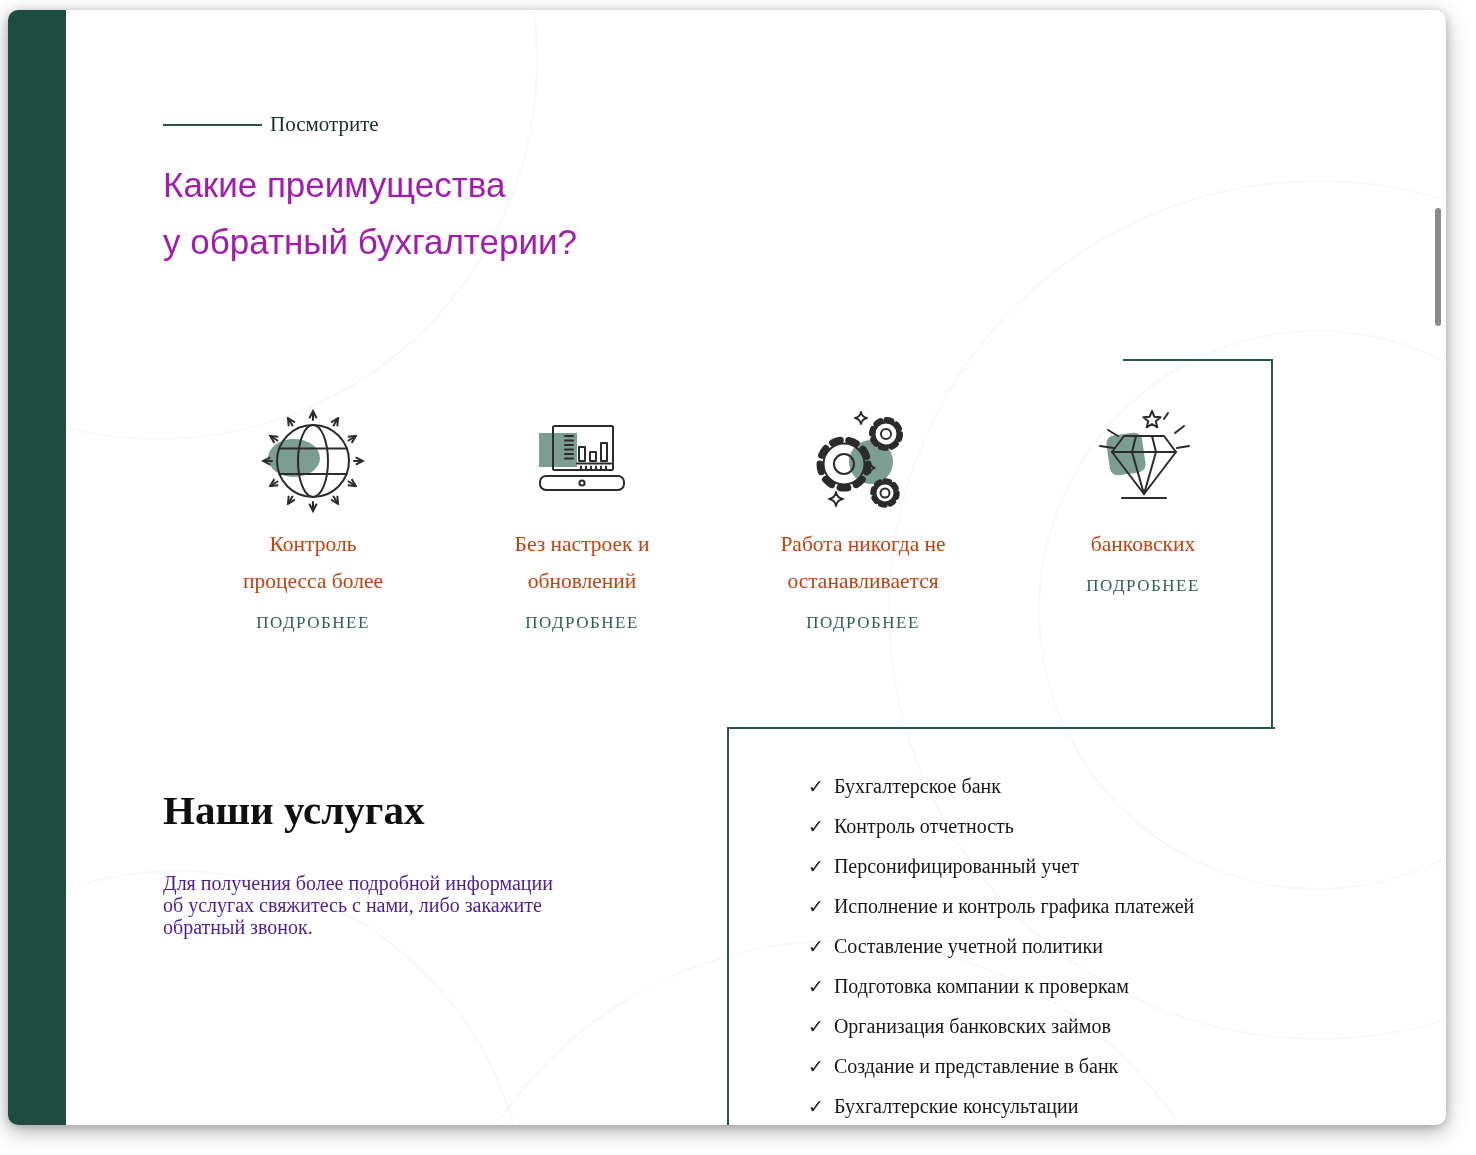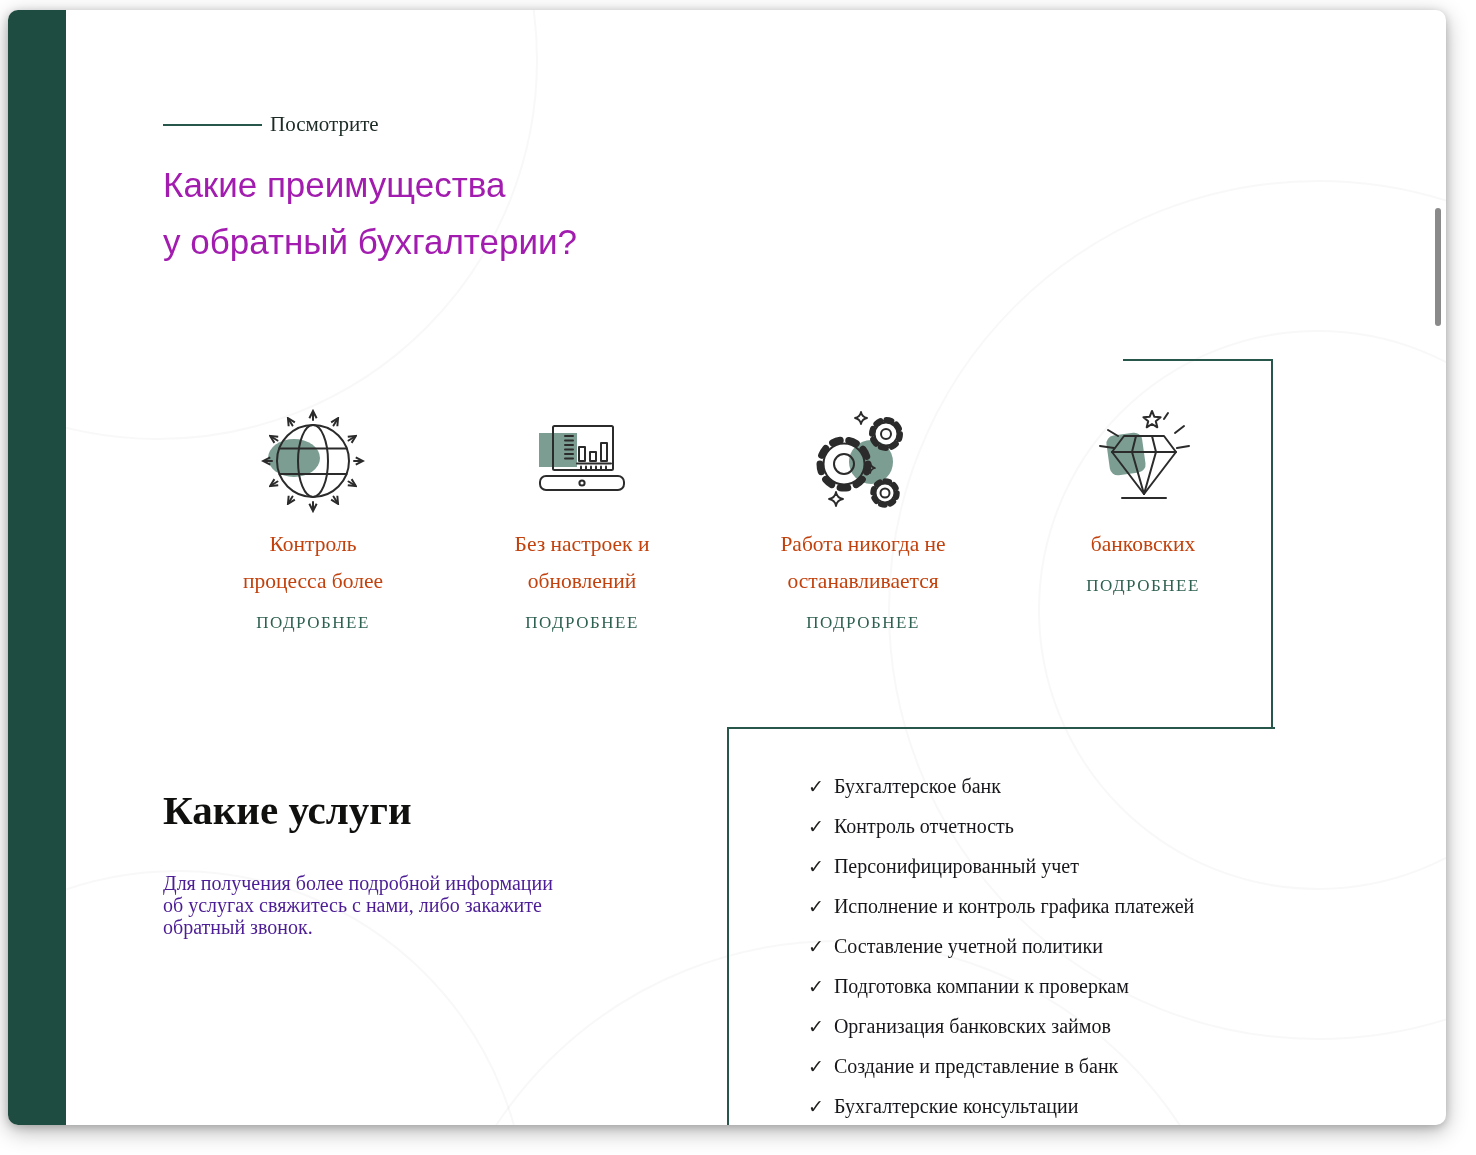--- a/index.html
+++ b/index.html
@@ -190,21 +190,21 @@
         <line x1="80" y1="7" x2="76" y2="13"></line>
       </g>
       <polygon points="64,5 66.4,10.8 72.6,11.2 67.8,15.2 69.3,21.3 64,18 58.7,21.3 60.2,15.2 55.4,11.2 61.6,10.8" fill="#ffffff" stroke="#2B2B2B" stroke-width="2" stroke-linejoin="round"></polygon>
     </svg>
     <div class="feature-title">
       <span>банковских</span>
     </div>
     <a class="more-link">ПОДРОБНЕЕ</a>
   </div>
 
-  <h2 class="services-title">Какие услуги</h2>
+  <h2 class="services-title">Наши услугах</h2>
   <p class="services-desc">Для получения более подробной информации об услугах свяжитесь с нами, либо закажите обратный звонок.</p>
 
   <ul class="checklist">
     <li>
       <span class="check-glyph">✓</span>
       <span>Бухгалтерское банк</span>
       </li>
     <li>
       <span class="check-glyph">✓</span>
       <span>Контроль отчетность</span>

